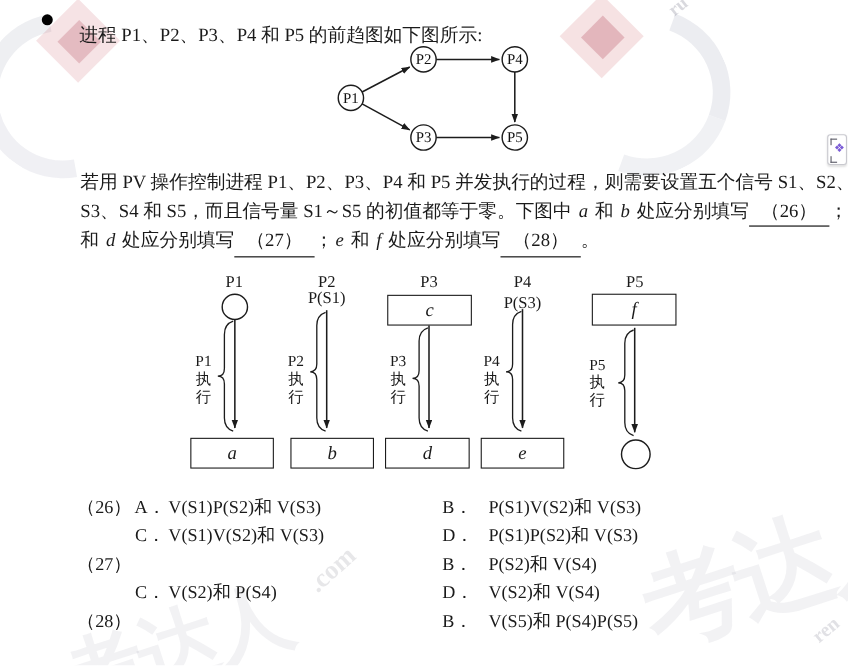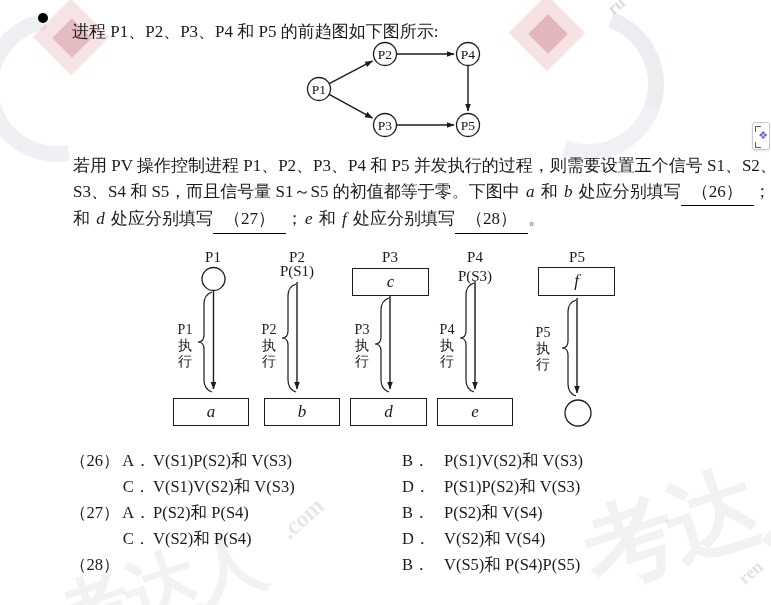--- a/index.html
+++ b/index.html
@@ -172,21 +172,20 @@
     <span class="qnum">（26）</span>
     <span class="opt-left"><span class="olabel">A．</span><span>V(S1)P(S2)和 V(S3)</span></span>
     <span class="opt-right"><span class="olabel">B．</span><span>P(S1)V(S2)和 V(S3)</span></span>
   </div>
   <div class="qrow" style="top:476px;">
     <span class="opt-left"><span class="olabel">C．</span><span>V(S1)V(S2)和 V(S3)</span></span>
     <span class="opt-right"><span class="olabel">D．</span><span>P(S1)P(S2)和 V(S3)</span></span>
   </div>
   <div class="qrow" style="top:502px;">
     <span class="qnum">（27）</span>
-    <span class="opt-left"><span class="olabel">A．</span><span>P(S2)和 P(S4)</span></span>
     <span class="opt-right"><span class="olabel">B．</span><span>P(S2)和 V(S4)</span></span>
   </div>
   <div class="qrow" style="top:528px;">
     <span class="opt-left"><span class="olabel">C．</span><span>V(S2)和 P(S4)</span></span>
     <span class="opt-right"><span class="olabel">D．</span><span>V(S2)和 V(S4)</span></span>
   </div>
   <div class="qrow" style="top:554px;">
     <span class="qnum">（28）</span>
     <span class="opt-right"><span class="olabel">B．</span><span>V(S5)和 P(S4)P(S5)</span></span>
   </div>

